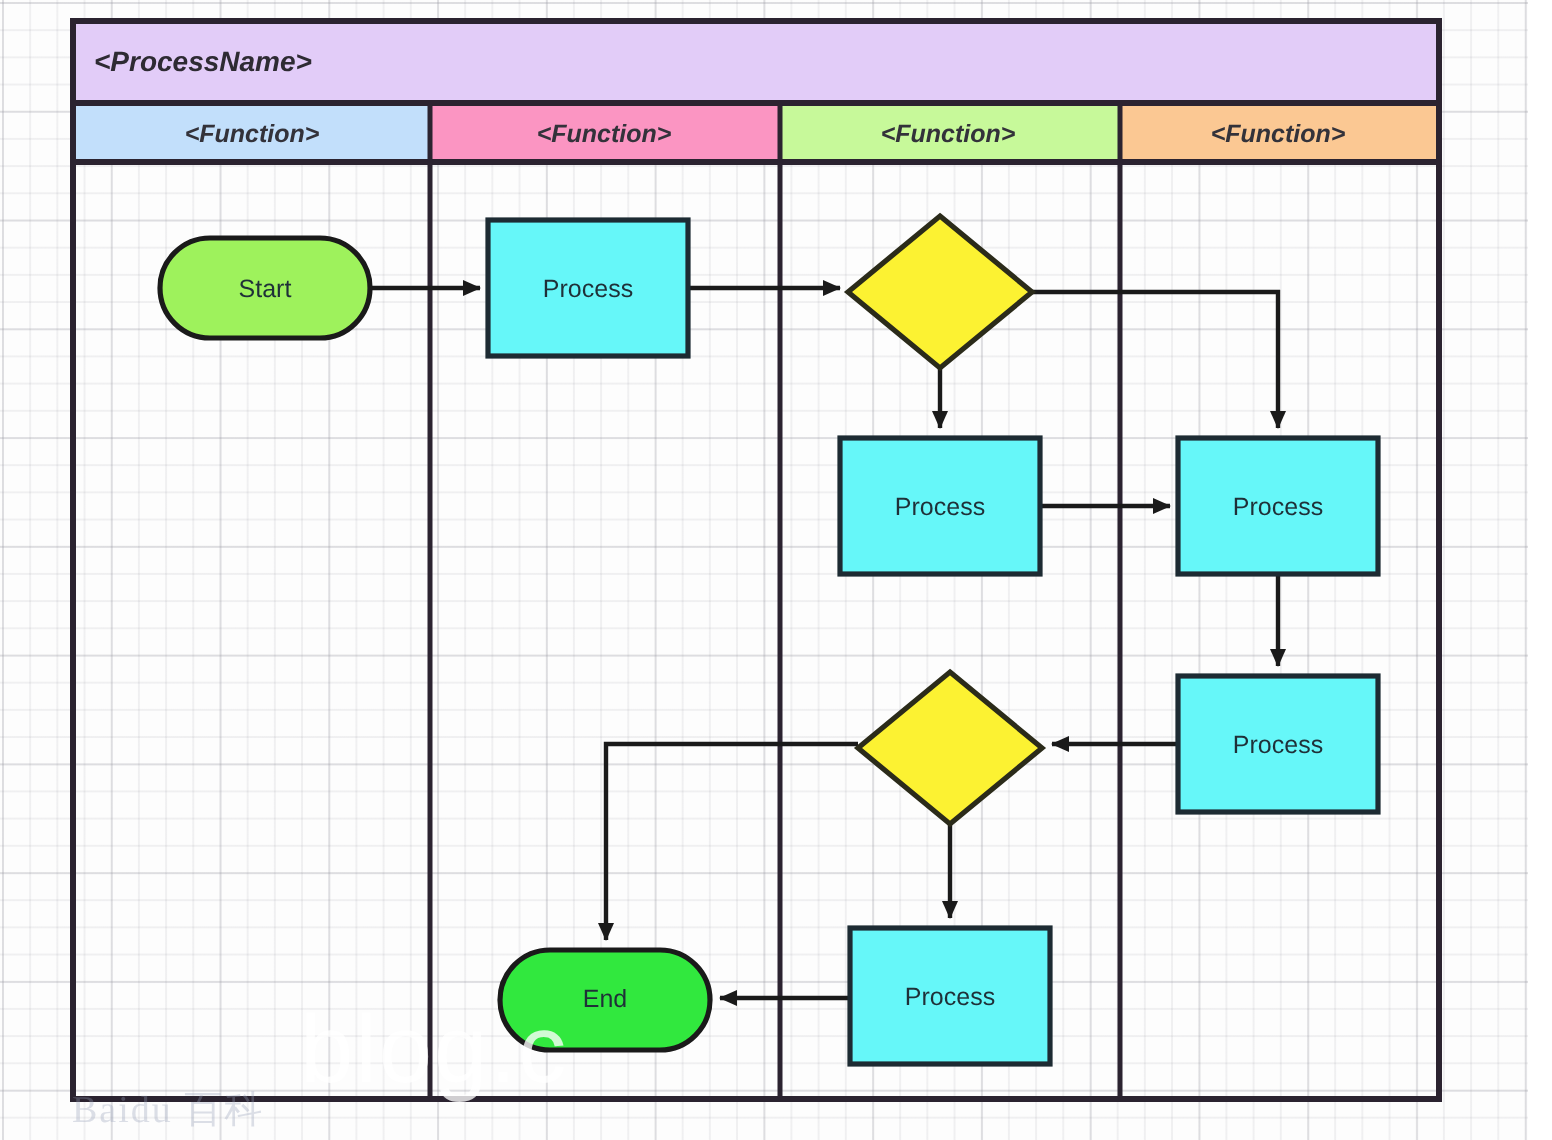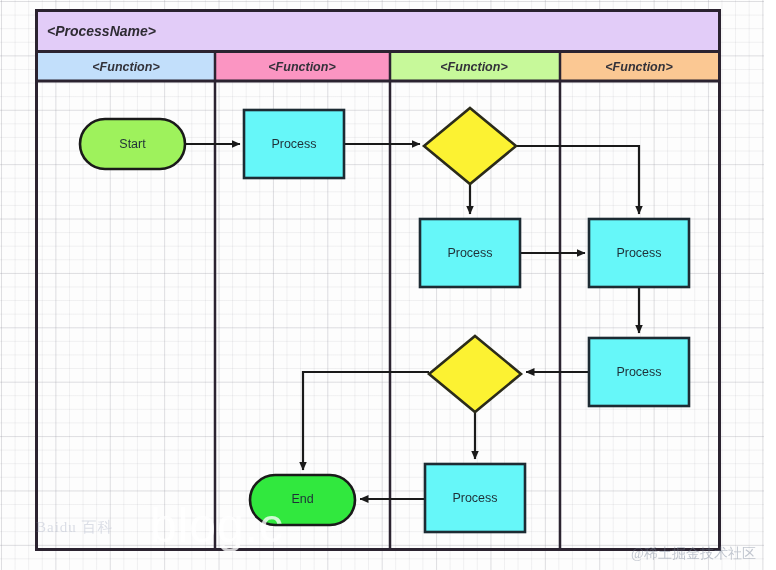--- a/index.html
+++ b/index.html
@@ -50,23 +50,23 @@
     font-family: "Liberation Sans", sans-serif;
     font-size: 14px;
     font-style: italic;
     font-weight: bold;
     fill: #2e2b33;
     dominant-baseline: middle;
   }
   .wm-baidu {
     position: absolute;
     left: 36px;
-    top: 518px;
+    top: 542px;
     font-family: "Liberation Serif", serif;
-    font-size: 15px;
+    font-size: 19px;
     color: rgba(150,160,185,0.32);
     letter-spacing: 1px;
     user-select: none;
     pointer-events: none;
     white-space: nowrap;
   }
   .wm-juejin {
     position: absolute;
     right: 8px;
     top: 545px;
@@ -184,15 +184,14 @@
 
     <g>
       <rect x="250" y="475" width="105" height="50" rx="25" ry="25" fill="#31e83e" stroke="#1a1a1a" stroke-width="2.6"></rect>
       <text class="node-label" x="302.5" y="500">End</text>
     </g>
 
   </svg>
 
   <div class="wm-big">blog.c</div>
   <div class="wm-baidu">Baidu 百科</div>
-  <div class="wm-juejin">@稀土掘金技术社区</div>
 
 </div>
 
 </body></html>

